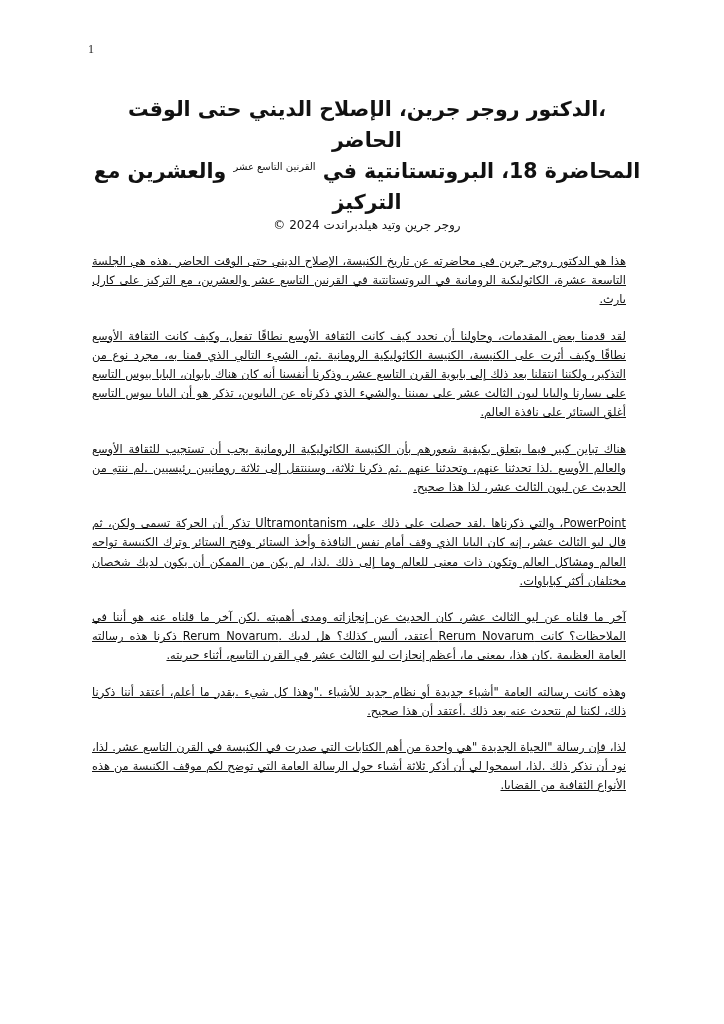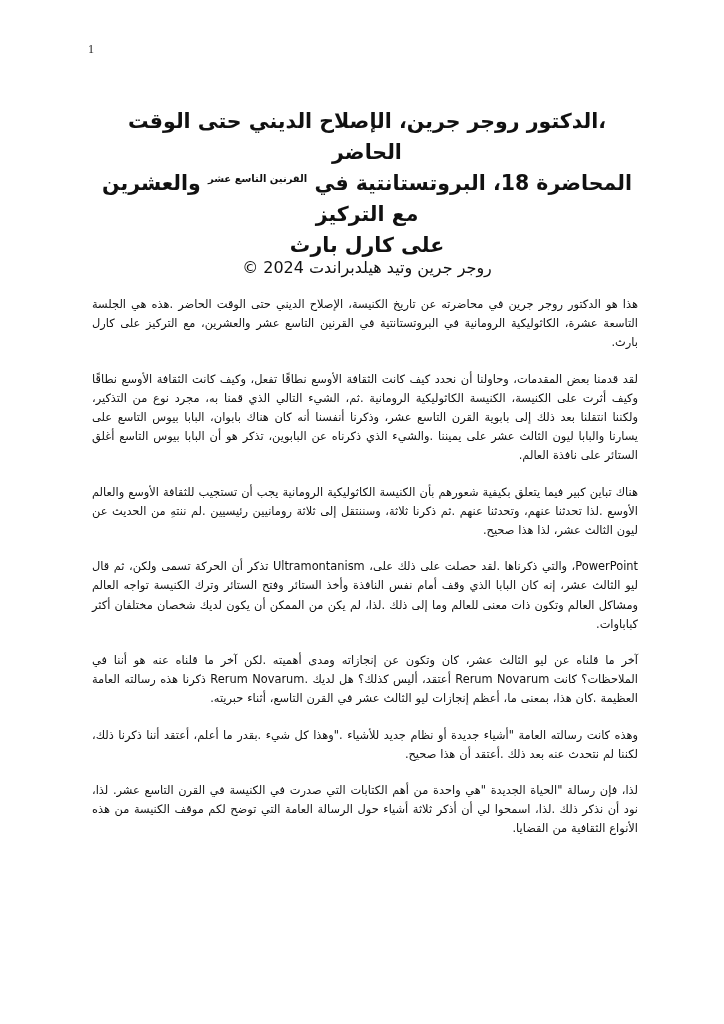--- a/index.html
+++ b/index.html
@@ -18,67 +18,67 @@
       position: absolute;
       left: 88px;
       top: 42px;
       font-family: "Liberation Serif", serif;
       font-size: 12px;
       color: #222;
     }
     .doc {
       position: absolute;
       left: 92px;
-      top: 106px;
+      top: 94px;
       width: 550px;
       direction: rtl;
       font-family: "DejaVu Sans", sans-serif;
     }
     .title {
       text-align: center;
       font-weight: bold;
       font-size: 20.5px;
       line-height: 31px;
       margin: 0;
       letter-spacing: -0.2px;
     }
     .title .sup {
       font-size: 10px;
-      font-weight: bold;
+      font-weight: normal;
       vertical-align: super;
       line-height: 0;
     }
     .byline {
       text-align: center;
-      font-size: 16px;
+      font-size: 12px;
       line-height: 18px;
       margin: -2px 0 18px 0;
     }
     .para {
       font-size: 11.4px;
       line-height: 19.2px;
       text-align: justify;
       text-align-last: right;
-      margin: 0 4px 17px 0;
+      margin: 0 16px 17px 0;
       word-spacing: 0.3px;
+      text-decoration: underline;
     }
   </style>
 </head>
 <body>
 
 <div class="page-number">1</div>
 
 <div class="doc">
   <h1 class="title">
     <span>،الدكتور روجر جرين، الإصلاح الديني حتى الوقت الحاضر</span><br>
     <span><span>المحاضرة 18، البروتستانتية في</span> <span class="sup">القرنين التاسع عشر</span> <span>والعشرين مع التركيز</span></span><br>
-    <span>على كارل بارث</span>
   </h1>
   <div class="byline">روجر جرين وتيد هيلدبراندت 2024 ©</div>
 
   <p class="para">هذا هو الدكتور روجر جرين في محاضرته عن تاريخ الكنيسة، الإصلاح الديني حتى الوقت الحاضر .هذه هي الجلسة التاسعة عشرة، الكاثوليكية الرومانية في البروتستانتية في القرنين التاسع عشر والعشرين، مع التركيز على كارل بارث.</p>
   <p class="para">لقد قدمنا بعض المقدمات، وحاولنا أن نحدد كيف كانت الثقافة الأوسع نطاقًا تفعل، وكيف كانت الثقافة الأوسع نطاقًا وكيف أثرت على الكنيسة، الكنيسة الكاثوليكية الرومانية .ثم، الشيء التالي الذي قمنا به، مجرد نوع من التذكير، ولكننا انتقلنا بعد ذلك إلى بابوية القرن التاسع عشر، وذكرنا أنفسنا أنه كان هناك بابوان، البابا بيوس التاسع على يسارنا والبابا ليون الثالث عشر على يميننا .والشيء الذي ذكرناه عن البابوين، تذكر هو أن البابا بيوس التاسع أغلق الستائر على نافذة العالم.</p>
   <p class="para">هناك تباين كبير فيما يتعلق بكيفية شعورهم بأن الكنيسة الكاثوليكية الرومانية يجب أن تستجيب للثقافة الأوسع والعالم الأوسع .لذا تحدثنا عنهم، وتحدثنا عنهم .ثم ذكرنا ثلاثة، وسننتقل إلى ثلاثة رومانيين رئيسيين .لم ننتهِ من الحديث عن ليون الثالث عشر، لذا هذا صحيح.</p>
   <p class="para">PowerPoint، والتي ذكرناها .لقد حصلت على ذلك على، Ultramontanism تذكر أن الحركة تسمى ولكن، ثم قال ليو الثالث عشر، إنه كان البابا الذي وقف أمام نفس النافذة وأخذ الستائر وفتح الستائر وترك الكنيسة تواجه العالم ومشاكل العالم وتكون ذات معنى للعالم وما إلى ذلك .لذا، لم يكن من الممكن أن يكون لديك شخصان مختلفان أكثر كباباوات.</p>
-  <p class="para">آخر ما قلناه عن ليو الثالث عشر، كان وتكون عن إنجازاته ومدى أهميته .لكن آخر ما قلناه عنه هو أننا في الملاحظات؟ كانت Rerum Novarum أعتقد، أليس كذلك؟ هل لديك .Rerum Novarum ذكرنا هذه رسالته العامة العظيمة .كان هذا، بمعنى ما، أعظم إنجازات ليو الثالث عشر في القرن التاسع، أثناء حبريته.</p>
+  <p class="para">آخر ما قلناه عن ليو الثالث عشر، كان الحديث عن إنجازاته ومدى أهميته .لكن آخر ما قلناه عنه هو أننا في الملاحظات؟ كانت Rerum Novarum أعتقد، أليس كذلك؟ هل لديك .Rerum Novarum ذكرنا هذه رسالته العامة العظيمة .كان هذا، بمعنى ما، أعظم إنجازات ليو الثالث عشر في القرن التاسع، أثناء حبريته.</p>
   <p class="para">وهذه كانت رسالته العامة "أشياء جديدة أو نظام جديد للأشياء ."وهذا كل شيء .بقدر ما أعلم، أعتقد أننا ذكرنا ذلك، لكننا لم نتحدث عنه بعد ذلك .أعتقد أن هذا صحيح.</p>
   <p class="para">لذا، فإن رسالة "الحياة الجديدة "هي واحدة من أهم الكتابات التي صدرت في الكنيسة في القرن التاسع عشر. لذا، نود أن نذكر ذلك .لذا، اسمحوا لي أن أذكر ثلاثة أشياء حول الرسالة العامة التي توضح لكم موقف الكنيسة من هذه الأنواع الثقافية من القضايا.</p>
 </div>
 
 </body></html>

